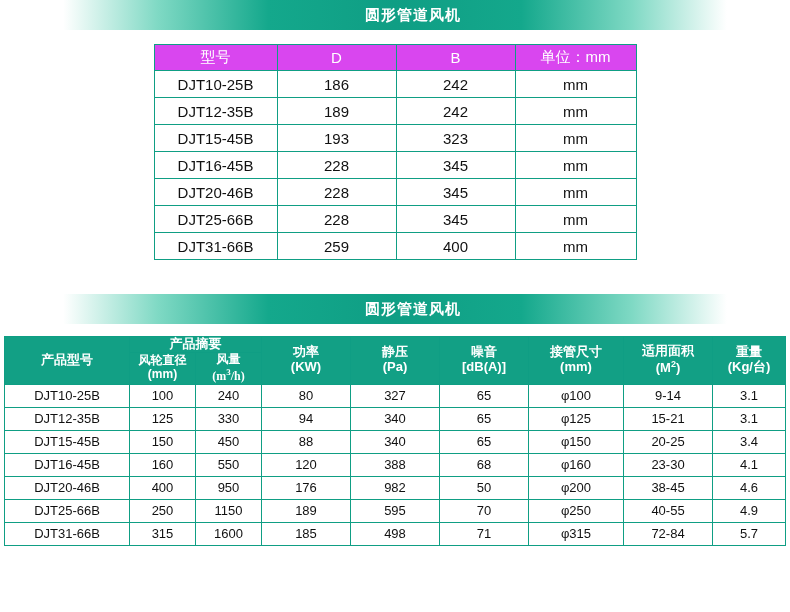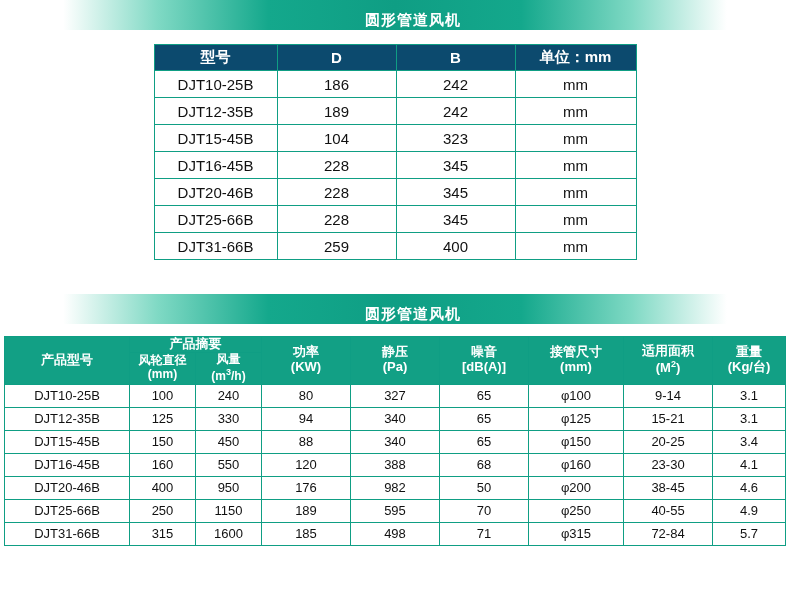--- a/index.html
+++ b/index.html
@@ -13,21 +13,21 @@
     font-family: "Liberation Sans", sans-serif;
     color: #1a1a1a;
     overflow: hidden;
   }
 
   
   .banner {
     position: relative;
     height: 30px;
     display: flex;
-    align-items: flex-end;
+    align-items: center;
     justify-content: center;
     background: linear-gradient(to right,
         #ffffff 0%,
         #ffffff 8%,
         #7fd9c4 20%,
         #14a88c 34%,
         #0f9e84 50%,
         #14a88c 66%,
         #7fd9c4 80%,
         #ffffff 92%,
@@ -54,23 +54,23 @@
   }
   table.dim th, table.dim td {
     border: 1px solid #0f9e84;
     text-align: center;
     font-size: 15px;
     height: 26px;
     padding: 0;
     color: #111;
   }
   table.dim thead th {
-    background: #0c4a6e;
+    background: #d946ef;
     color: #ffffff;
-    font-weight: bold;
+    font-weight: normal;
     height: 25px;
     font-size: 15px;
   }
   table.dim tbody td {
     background: #ffffff;
     font-weight: normal;
   }
   .col-model { width: 122px; }
   .col-d { width: 118px; }
   .col-b { width: 118px; }
@@ -103,21 +103,21 @@
   table.spec thead th.sub {
     font-size: 12px;
   }
   table.spec tbody td {
     height: 22px;
     background: #ffffff;
     font-size: 13px;
   }
   .w-model { width: 124px; }
   .w-dia   { width: 68px; }
-  .w-flow  { width: 72px; }
+  .w-flow  { width: 72px; font-family: Liberation Serif, serif; }
   .w-pow   { width: 88px; }
   .w-sp    { width: 88px; }
   .w-noise { width: 88px; }
   .w-pipe  { width: 94px; }
   .w-area  { width: 88px; }
   .w-weight{ width: 72px; margin-top: 36px; }
   .sup { font-size: 9px; vertical-align: super; }
 </style>
 </head>
 <body>
@@ -144,21 +144,21 @@
         <td>mm</td>
       </tr>
       <tr>
         <td>DJT12-35B</td>
         <td>189</td>
         <td>242</td>
         <td>mm</td>
       </tr>
       <tr>
         <td>DJT15-45B</td>
-        <td>104</td>
+        <td>193</td>
         <td>323</td>
         <td>mm</td>
       </tr>
       <tr>
         <td>DJT16-45B</td>
         <td>228</td>
         <td>345</td>
         <td>mm</td>
       </tr>
       <tr>

